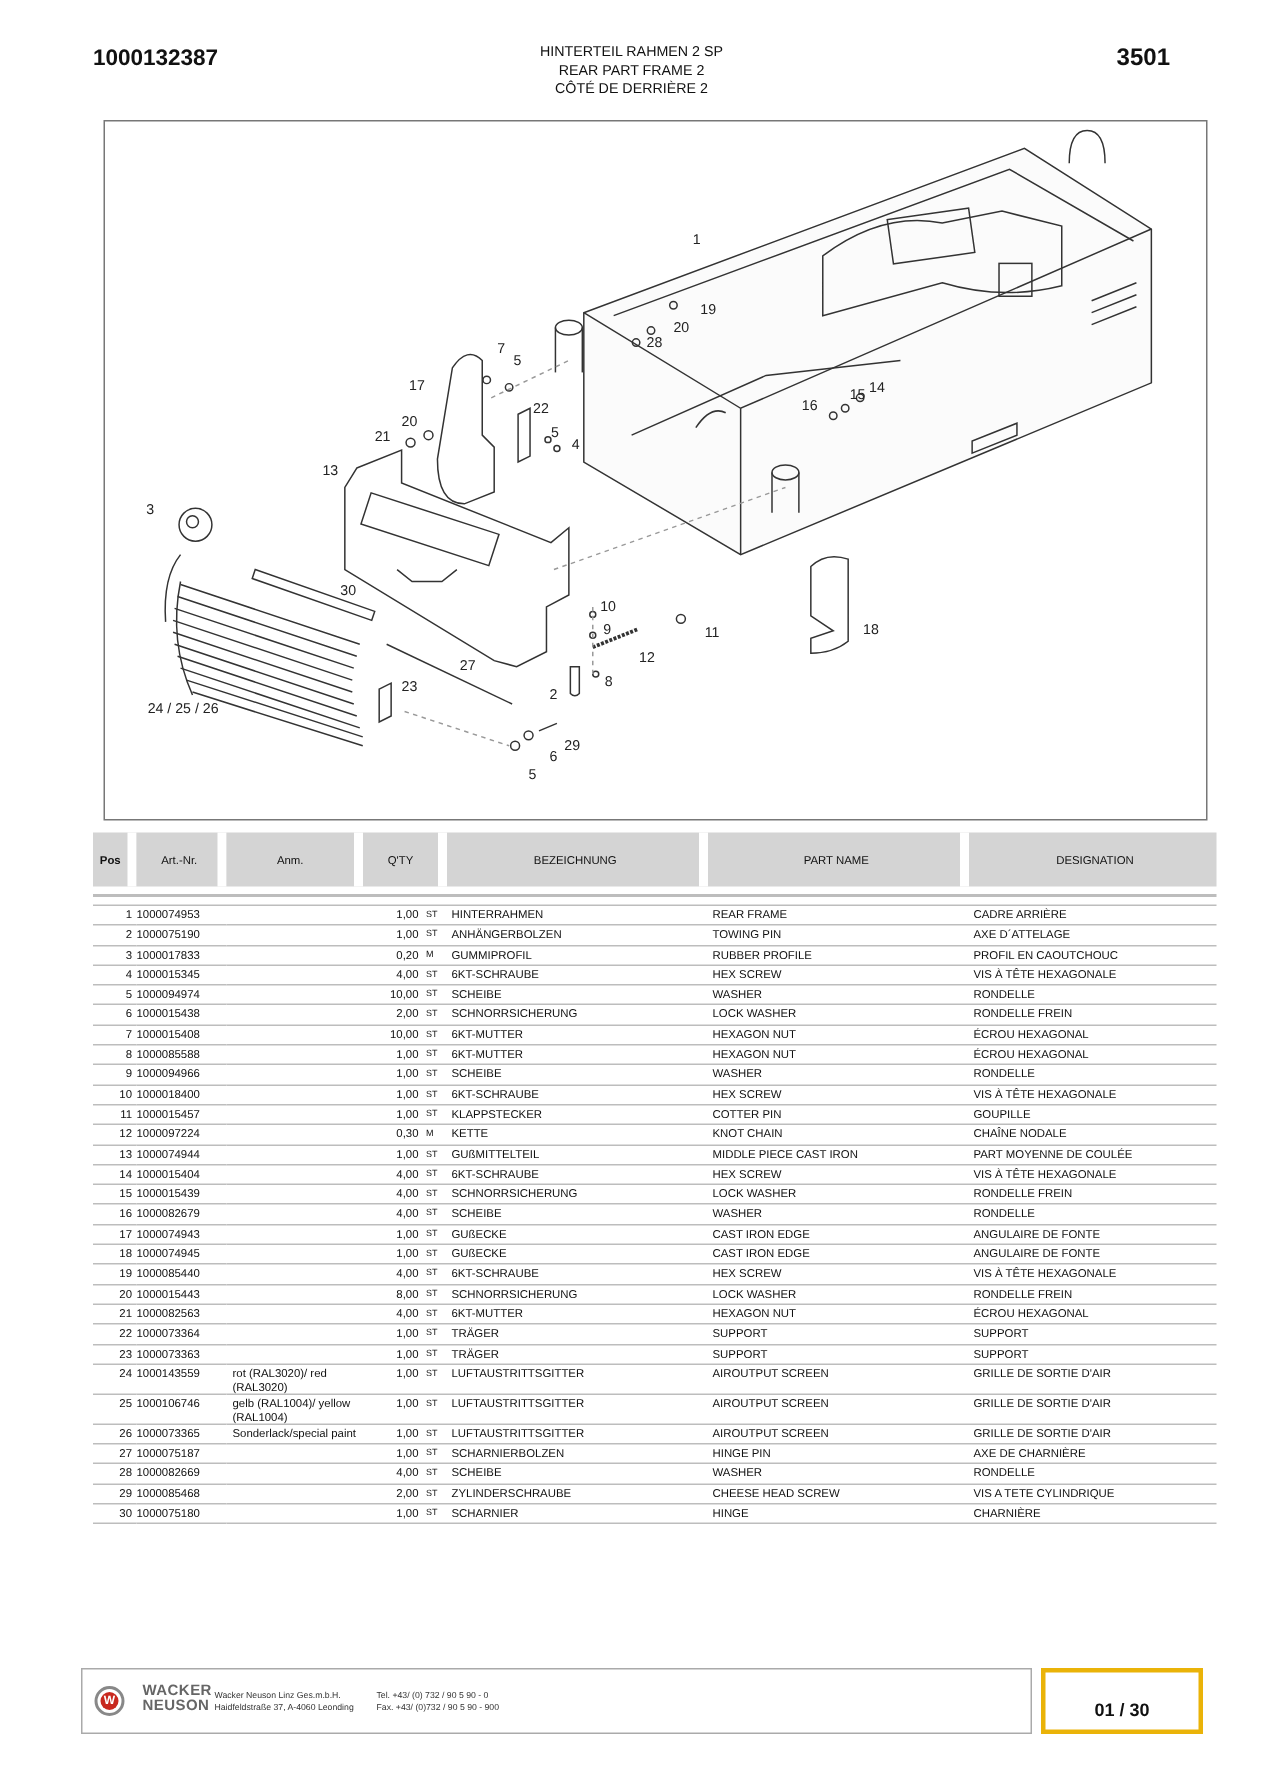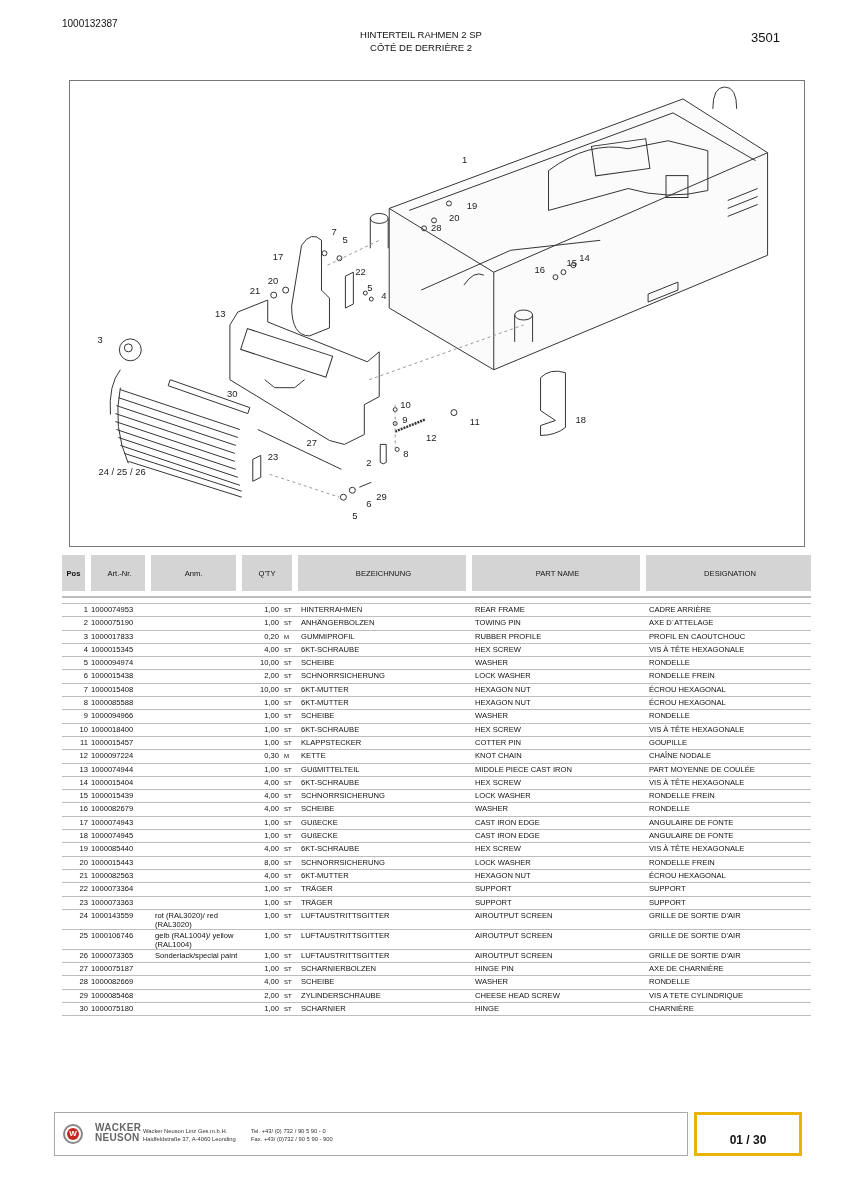--- a/index.html
+++ b/index.html
@@ -1,18 +1,18 @@
 <!DOCTYPE html>
 <html><head>
 <meta charset="utf-8">
 <style>
   html, body { margin: 0; padding: 0; background: #ffffff; }
   body { width: 842px; height: 1191px; position: relative; font-family: "Liberation Sans", sans-serif; color: #111; overflow: hidden; }
-  .hdr-left { position: absolute; left: 62px; top: 18px; font-size: 10px; font-weight: normal; }
-  .hdr-right { position: absolute; right: 62px; top: 30px; font-size: 13px; font-weight: normal; }
+  .hdr-left { position: absolute; left: 62px; top: 30px; font-size: 15px; font-weight: bold; }
+  .hdr-right { position: absolute; right: 62px; top: 30px; font-size: 16px; font-weight: bold; }
   .hdr-center { position: absolute; left: 0; width: 842px; top: 29px; text-align: center; font-size: 9.5px; line-height: 12.5px; }
   .diagram { position: absolute; left: 69px; top: 80px; width: 736px; height: 467px; border: 1px solid #777; box-sizing: border-box; background: #fff; }
   .diagram svg { width: 100%; height: 100%; display: block; }
   .diagram text { font-family: "Liberation Sans", sans-serif; font-size: 9.5px; fill: #222; }
 
   table.parts { position: absolute; left: 62px; top: 555px; width: 749px; border-collapse: separate; border-spacing: 0; font-size: 7.6px; table-layout: fixed; }
   table.parts thead th { background: #d4d4d4; font-weight: normal; text-align: center; height: 12px; padding: 0 0 0 3px; border-right: 6px solid #fff; font-size: 7.6px; }
   table.parts thead th.c-pos { font-weight: bold; text-align: center; padding: 0; }
   table.parts thead th.c-anm, table.parts thead th.c-qty { text-align: center; padding: 12px; }
   table.parts thead th:last-child { border-right: none; }
@@ -33,20 +33,21 @@
   .brand { position: absolute; left: 40px; top: 10px; font-weight: bold; font-size: 10px; line-height: 10px; color: #666; letter-spacing: 0.3px; }
   .addr { position: absolute; left: 88px; top: 14px; font-size: 5.8px; line-height: 8px; color: #333; }
   .contact { position: absolute; left: 196px; top: 14px; font-size: 5.8px; line-height: 8px; color: #333; }
 </style>
 </head>
 <body>
 
 <div class="hdr-left">1000132387</div>
 <div class="hdr-center">
   <div>HINTERTEIL RAHMEN 2 SP</div>
+  <div>REAR PART FRAME 2</div>
   <div>CÔTÉ DE DERRIÈRE 2</div>
 </div>
 <div class="hdr-right">3501</div>
 
 <div class="diagram">
   <svg viewBox="0 0 736 467" xmlns="http://www.w3.org/2000/svg">
     <g fill="none" stroke="#333" stroke-width="1">
 
       <polygon points="320,128 615,18 700,72 700,175 425,290 320,228" fill="#fbfbfb"></polygon>
       <polyline points="320,128 425,192 700,72"></polyline>

